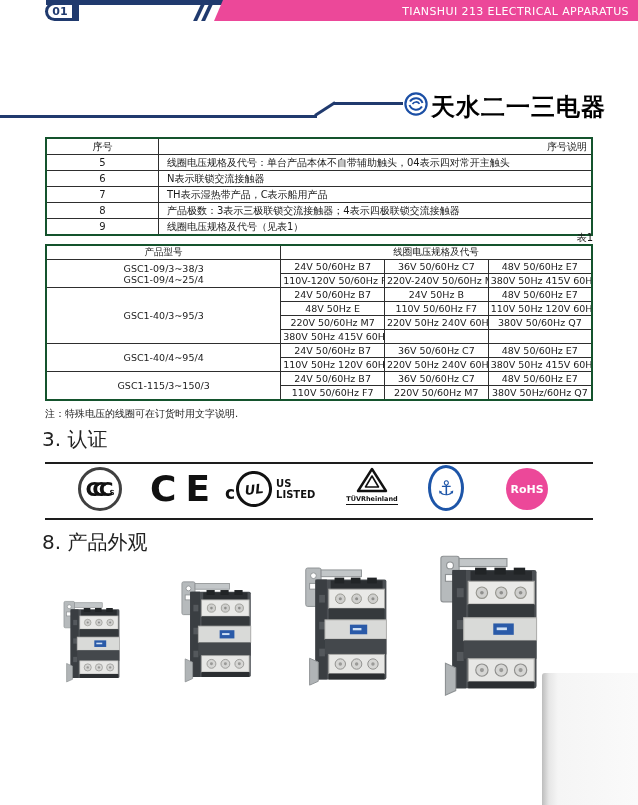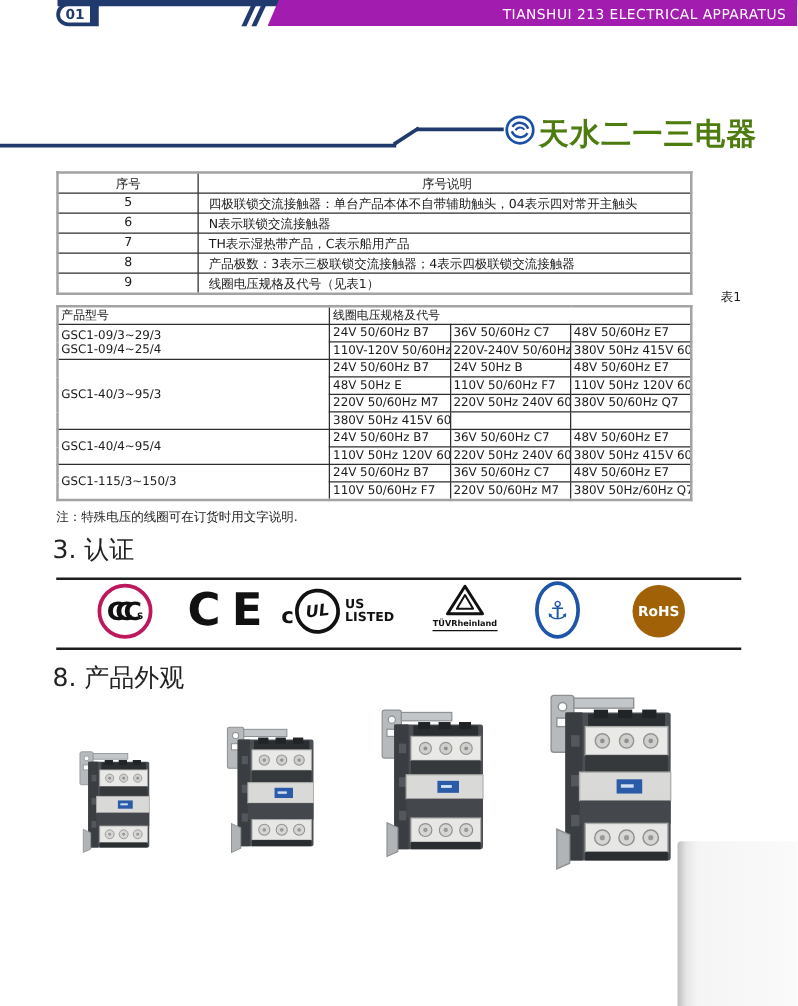--- a/index.html
+++ b/index.html
@@ -10,74 +10,74 @@
   
   .top-strip{position:absolute;left:46px;right:0;top:0;height:5px;background:#203a6e;}
   .page-badge{position:absolute;left:45px;top:2px;width:34px;height:19px;background:#203a6e;
     border-radius:10px 0 0 10px;text-align:right;}
   .page-badge .inner{position:absolute;left:3px;top:3px;bottom:3px;right:7px;background:#fff;
     border-radius:7px 0 0 7px;display:flex;align-items:center;justify-content:center;
     font-size:11px;font-weight:bold;color:#203a6e;}
   .slash{position:absolute;top:0;width:4px;height:21px;background:#203a6e;transform:skewX(-25deg);}
   .slash.s1{left:198px;}
   .slash.s2{left:206px;}
-  .header-bar{position:absolute;left:214px;right:0;top:0;height:21px;background:#a21caf;
+  .header-bar{position:absolute;left:214px;right:0;top:0;height:21px;background:#ec4899;
     clip-path:polygon(9px 0,100% 0,100% 100%,0 100%);}
   .header-title{position:absolute;right:9px;top:0;height:22px;line-height:23px;color:#ffffff;
     font-size:11px;letter-spacing:0.4px;}
   
   .brand-line-low{position:absolute;left:0;top:115px;width:317px;height:3px;background:#203a6e;}
   .brand-line-diag{position:absolute;left:315px;top:114px;width:24px;height:3px;background:#203a6e;
     transform:rotate(-33deg);transform-origin:left center;}
   .brand-line-high{position:absolute;left:333px;top:102px;width:70px;height:3px;background:#203a6e;}
   .brand-logo{position:absolute;left:404px;top:92px;width:24px;height:24px;}
   .brand-text{position:absolute;left:431px;top:91px;font-size:24px;font-weight:bold;
-    color:#4d7c0f;letter-spacing:1px;white-space:nowrap;}
+    color:#000000;letter-spacing:1px;white-space:nowrap;}
   
   table{border-collapse:collapse;table-layout:fixed;}
-  .tbl{position:absolute;left:45px;width:509px;border:2px solid #a3a3a3;padding-left:28px;}
+  .tbl{position:absolute;left:45px;width:548px;border:2px solid #14532d;padding-left:28px;}
   .tbl td,.tbl th{border:1px solid #2e2e2e;font-weight:normal;overflow:hidden;white-space:nowrap;}
   #serial-table{top:137px;font-size:10px;}
   #serial-table td,#serial-table th{height:15px;padding:0 4px;}
   #serial-table .c-num{width:103px;text-align:center;}
   #serial-table .c-desc{text-align:left;padding-left:8px;}
   #serial-table th{text-align:center;}
   .tbl-caption{position:absolute;right:45px;top:231px;font-size:10px;}
   #voltage-table{top:244px;font-size:9.5px;}
-  #voltage-table td,#voltage-table th{height:13px;padding:0 2px;text-align:left;}
+  #voltage-table td,#voltage-table th{height:13px;padding:0 2px;text-align:center;}
   #voltage-table .c-model{width:108px;}
   #voltage-table .c-v{width:145px;}
   .note{position:absolute;left:45px;top:407px;font-size:10px;}
   
   .sec-h{position:absolute;left:42px;font-size:20px;color:#222;}
   #sec3{top:426px;}
   #sec4{top:529px;}
   
   .cert-line{position:absolute;left:45px;width:548px;height:2px;background:#1d1d1d;}
   .cert-line.t{top:462px;}
   .cert-line.b{top:518px;}
   .cert{position:absolute;display:flex;align-items:center;justify-content:center;}
-  .ccc-mark{left:78px;top:467px;width:44px;height:44px;border:3px solid #be185d;border-radius:50%;
+  .ccc-mark{left:78px;top:467px;width:44px;height:44px;border:3px solid #404040;border-radius:50%;
     box-sizing:border-box;font-weight:bold;color:#111;}
   .ccc-mark .letters{font-size:20px;letter-spacing:-8px;margin-right:6px;}
   .ccc-mark .s{font-size:7px;margin-left:-2px;margin-top:8px;}
   .ce-mark{left:150px;top:468px;height:42px;font-size:36px;font-weight:bold;letter-spacing:9px;
     color:#111;line-height:42px;}
   .ul-group{left:225px;top:468px;height:42px;display:flex;align-items:center;position:absolute;}
   .ul-c{font-size:17px;font-weight:bold;color:#111;margin-right:1px;margin-top:8px;}
   .ul-circle{width:36px;height:36px;border:3px solid #111;border-radius:50%;box-sizing:border-box;
     display:flex;align-items:center;justify-content:center;font-size:13px;font-weight:bold;
     font-style:italic;color:#111;transform:rotate(-6deg);}
   .ul-listed{font-size:10px;font-weight:bold;color:#111;margin-left:4px;letter-spacing:0;width:52px;line-height:11px;}
   .tuv-mark{left:346px;top:466px;width:52px;flex-direction:column;}
   .tuv-text{font-size:6.5px;font-weight:bold;color:#111;border-bottom:1px solid #111;
     padding-bottom:1px;margin-top:1px;letter-spacing:0;text-align:center;}
   .ccs-mark{left:428px;top:465px;width:36px;height:46px;border:3px solid #1d55a8;border-radius:50%;
     box-sizing:border-box;color:#1d55a8;font-size:20px;}
-  .rohs-mark{left:506px;top:468px;width:42px;height:42px;border-radius:50%;background:#a16207;
+  .rohs-mark{left:506px;top:468px;width:42px;height:42px;border-radius:50%;background:#ec4899;
     color:#fff;font-size:11px;font-weight:bold;}
   
   .contactor{position:absolute;}
   .c1{left:60px;top:600px;width:66px;height:86px;}
   .c2{left:177px;top:580px;width:82px;height:107px;}
   .c3{left:300px;top:566px;width:96px;height:125px;}
   .c4{left:434px;top:554px;width:114px;height:148px;}
   
   .page-curl{position:absolute;right:0;bottom:0;width:96px;height:132px;
     background:linear-gradient(90deg,#bdbdbd 0px,#e6e6e6 7px,#f5f5f5 16px,#fafafa 100%);
@@ -106,25 +106,25 @@
     <path d="M18 14.5 A7 7 0 0 1 5.5 13" fill="none" stroke="#1b4fa5" stroke-width="2"></path>
     <path d="M8.5 12.2 A4 4 0 0 1 15.5 11.8" fill="none" stroke="#1b4fa5" stroke-width="1.6"></path>
   </svg>
 </div>
 <div class="brand-text">天水二一三电器</div>
 
 <table class="tbl" id="serial-table">
   <tbody>
       <tr>
     <th class="c-num">序号</th>
-    <th class="c-desc" style="text-align:center;">序号说明</th>
+    <th class="c-desc" style="text-align:right;">序号说明</th>
   </tr>
   <tr>
     <td class="c-num">5</td>
-    <td class="c-desc">四极联锁交流接触器：单台产品本体不自带辅助触头，04表示四对常开主触头</td>
+    <td class="c-desc">线圈电压规格及代号：单台产品本体不自带辅助触头，04表示四对常开主触头</td>
   </tr>
   <tr>
     <td class="c-num">6</td>
     <td class="c-desc">N表示联锁交流接触器</td>
   </tr>
   <tr>
     <td class="c-num">7</td>
     <td class="c-desc">TH表示湿热带产品，C表示船用产品</td>
   </tr>
   <tr>
@@ -141,21 +141,21 @@
 <div class="tbl-caption">表1</div>
 
 <table class="tbl" id="voltage-table">
   <tbody>
       <tr>
     <th class="c-model">产品型号</th>
     <th class="c-v" colspan="3">线圈电压规格及代号</th>
   </tr>
   <tr>
     <td class="c-model" rowspan="2">
-      <div>GSC1-09/3~29/3</div>
+      <div>GSC1-09/3~38/3</div>
       <div>GSC1-09/4~25/4</div>
     </td>
     <td class="c-v">24V 50/60Hz B7</td>
     <td class="c-v">36V 50/60Hz C7</td>
     <td class="c-v">48V 50/60Hz E7</td>
   </tr>
   <tr>
     <td class="c-v">110V-120V 50/60Hz F7</td>
     <td class="c-v">220V-240V 50/60Hz M7</td>
     <td class="c-v">380V 50Hz 415V 60Hz Q</td>

